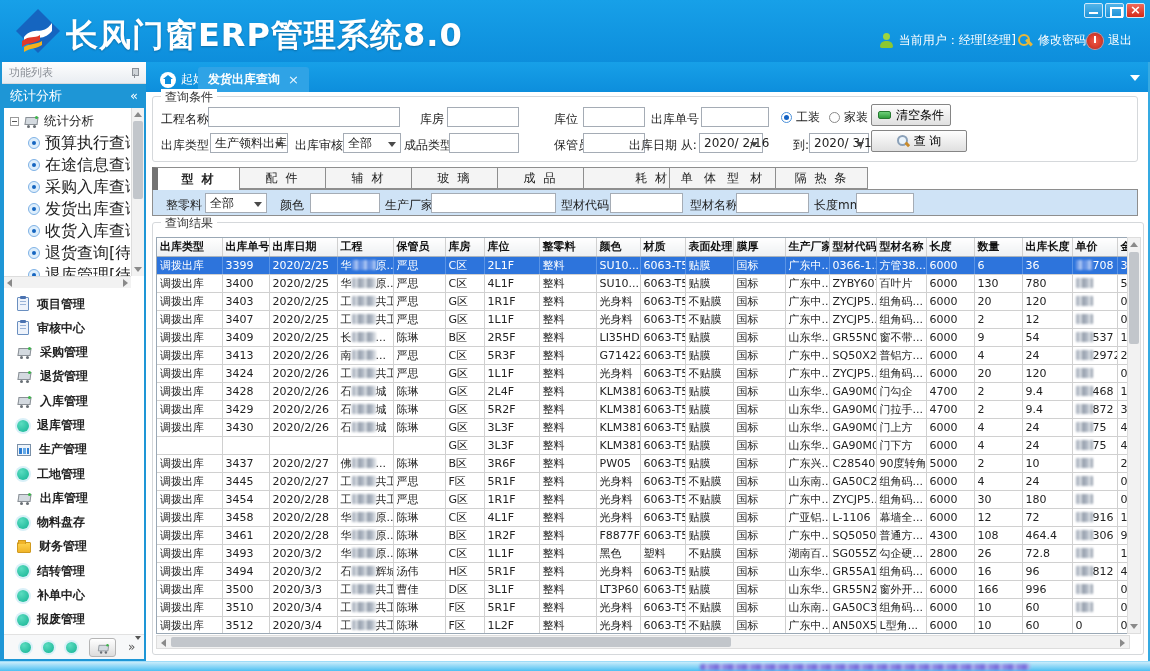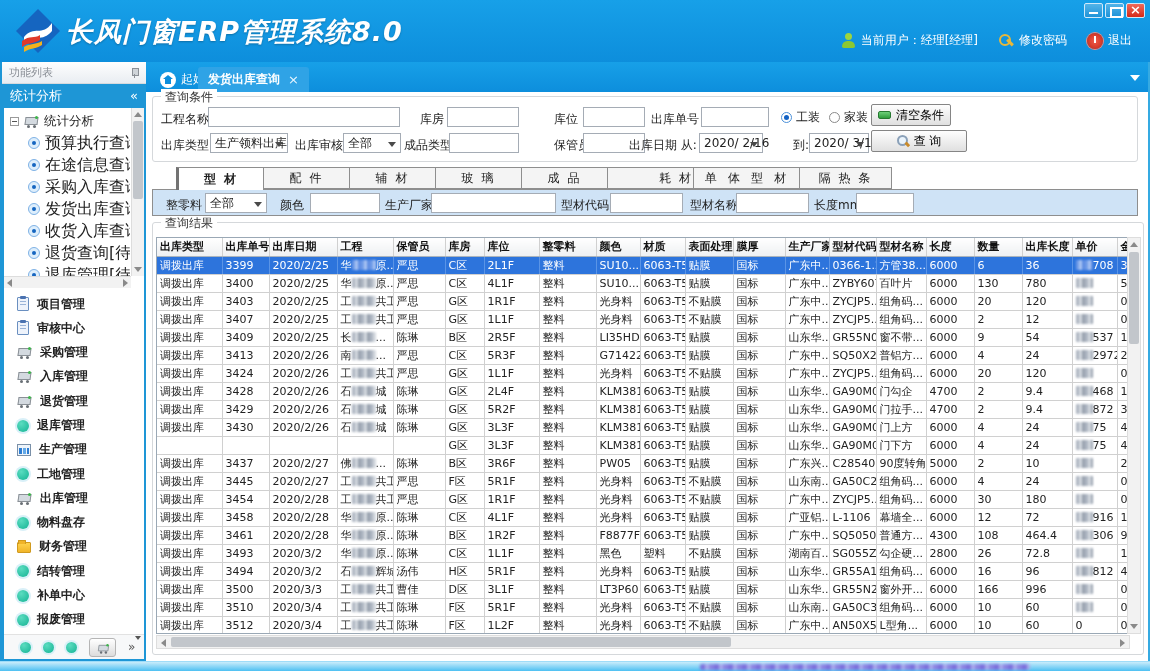--- a/index.html
+++ b/index.html
@@ -2,28 +2,28 @@
 <html><head>
 <meta charset="utf-8">
 <style>
   *{box-sizing:border-box;margin:0;padding:0;}
   html,body{width:1150px;height:671px;overflow:hidden;}
   body{position:relative;font-family:"DejaVu Sans","Liberation Sans",sans-serif;background:#fff;font-size:12px;color:#222;}
 
   
   #titlebar{position:absolute;left:0;top:0;width:1150px;height:62px;background:linear-gradient(#17a0e8,#0d8edc);}
   #logo{position:absolute;left:14px;top:7px;width:48px;height:48px;}
-  #app-title{position:absolute;left:66px;top:14px;font-size:27px;font-weight:bold;color:#fff;letter-spacing:1px;text-shadow:0 1px 2px rgba(0,0,0,.25);font-style:italic;}
+  #app-title{position:absolute;left:66px;top:14px;font-size:32px;font-weight:bold;color:#fff;letter-spacing:1px;text-shadow:0 1px 2px rgba(0,0,0,.25);}
   #win-controls{position:absolute;right:5px;top:3px;display:flex;gap:2px;}
   .wbtn{width:19px;height:15px;border:1px solid #cfe9fa;border-radius:2px;background:linear-gradient(#53b4e8,#1f93d8);position:relative;cursor:pointer;}
   .wbtn.close{background:linear-gradient(#f06a5a,#d42a1a);}
   .wbtn.min::after{content:"";position:absolute;left:4px;right:4px;bottom:3px;height:2px;background:#fff;}
   .wbtn.max::after{content:"";position:absolute;left:4px;top:3px;width:9px;height:7px;border:2px solid #fff;}
   .wbtn.close::after{content:"×";position:absolute;left:0;right:0;top:-2px;text-align:center;color:#fff;font-weight:bold;font-size:13px;}
-  #userbar{position:absolute;right:18px;top:32px;display:flex;align-items:center;gap:20px;color:#fff;font-size:12px;}
+  #userbar{position:absolute;right:18px;top:32px;display:flex;align-items:center;gap:1px;color:#fff;font-size:12px;}
   #userbar .grp{display:flex;align-items:center;gap:5px;cursor:pointer;}
   .ic-user{width:15px;height:15px;position:relative;}
   .ic-user::before{content:"";position:absolute;left:4px;top:0;width:7px;height:7px;border-radius:50%;background:#9ed53e;}
   .ic-user::after{content:"";position:absolute;left:1px;bottom:0;width:13px;height:7px;border-radius:6px 6px 2px 2px;background:#8cc832;}
   .ic-key{width:16px;height:16px;position:relative;}
   .ic-key::before{content:"";position:absolute;left:1px;top:1px;width:8px;height:8px;border:2.5px solid #e8b83a;border-radius:50%;}
   .ic-key::after{content:"";position:absolute;left:8px;top:8px;width:8px;height:3px;background:#e8b83a;transform:rotate(45deg);}
   .ic-power{width:16px;height:16px;border-radius:50%;background:radial-gradient(#f05c4a,#c22314);position:relative;box-shadow:0 0 0 1px #e98f85;}
   .ic-power::after{content:"";position:absolute;left:7px;top:3px;width:2px;height:7px;background:#fff;}
 
@@ -104,21 +104,21 @@
   .radio.sel{border-color:#4a90d9;}
   .radio.sel::after{content:"";display:block;width:5px;height:5px;margin:2px;border-radius:50%;background:#1161c4;}
   .btn{position:absolute;display:flex;align-items:center;justify-content:center;gap:5px;border:1px solid #858585;border-radius:2px;background:linear-gradient(#fefefe,#e0e0e0);font-size:12px;cursor:pointer;}
   .ic-clear{width:13px;height:8px;background:linear-gradient(#6fd07a,#2f9c3c);border:1px solid #267a31;border-radius:2px;}
   .ic-mag{width:12px;height:12px;position:relative;}
   .ic-mag::before{content:"";position:absolute;left:0;top:0;width:7px;height:7px;border:2px solid #8aa0b8;border-radius:50%;background:#eaf4fc;}
   .ic-mag::after{content:"";position:absolute;left:8px;top:8px;width:5px;height:2.5px;background:#c98a2a;transform:rotate(45deg);}
 
   #material-tabs{position:absolute;left:6px;top:105px;height:23px;display:flex;z-index:2;}
   .mtab{height:22px;border:1px solid #8e8e8e;border-left:none;background:#f4f4f4;display:flex;align-items:center;justify-content:center;font-size:12px;letter-spacing:2px;cursor:pointer;color:#222;}
-  .mtab:first-child{border-left:3px solid #737373;margin-left:24px;}
+  .mtab:first-child{border-left:6px solid #737373;}
   .mtab.active{background:#fff;height:23px;border-bottom:none;font-weight:bold;}
   #filter-bar{position:absolute;left:6px;top:127px;width:986px;height:27px;background:#cfe3f6;border:1px solid #8e8e8e;z-index:1;}
   #filter-bar .flabel{top:7px;}
   #filter-bar .inp,#filter-bar .sel-box{top:3px;}
 
   #results-box{left:6px;top:160px;width:992px;height:433px;}
   #grid-wrap{position:absolute;left:3px;top:14px;width:974px;height:397px;overflow:hidden;border:1px solid #9aa8b5;background:#fff;}
   table{border-collapse:collapse;table-layout:fixed;width:1000px;font-size:11px;}
   th,td{border-right:1px solid #d0d0d0;border-bottom:1px solid #d0d0d0;height:18px;padding:0 3px;text-align:left;font-weight:normal;white-space:nowrap;overflow:hidden;}
   th{background:linear-gradient(#fff,#eef0f2);border-bottom:1px solid #aab4bd;font-weight:600;color:#111;}
@@ -237,25 +237,25 @@
         <div class="menu-item">
           <span class="ic ic-clipboard"></span>
           <span>审核中心</span>
         </div>
         <div class="menu-item">
           <span class="ic ic-cart"></span>
           <span>采购管理</span>
         </div>
         <div class="menu-item">
           <span class="ic ic-cart"></span>
+          <span>退货管理</span>
+        </div>
+        <div class="menu-item">
+          <span class="ic ic-cart"></span>
           <span>入库管理</span>
-        </div>
-        <div class="menu-item">
-          <span class="ic ic-cart"></span>
-          <span>退货管理</span>
         </div>
         <div class="menu-item">
           <span class="ic ic-dot"></span>
           <span>退库管理</span>
         </div>
         <div class="menu-item">
           <span class="ic ic-chart"></span>
           <span>生产管理</span>
         </div>
         <div class="menu-item">

